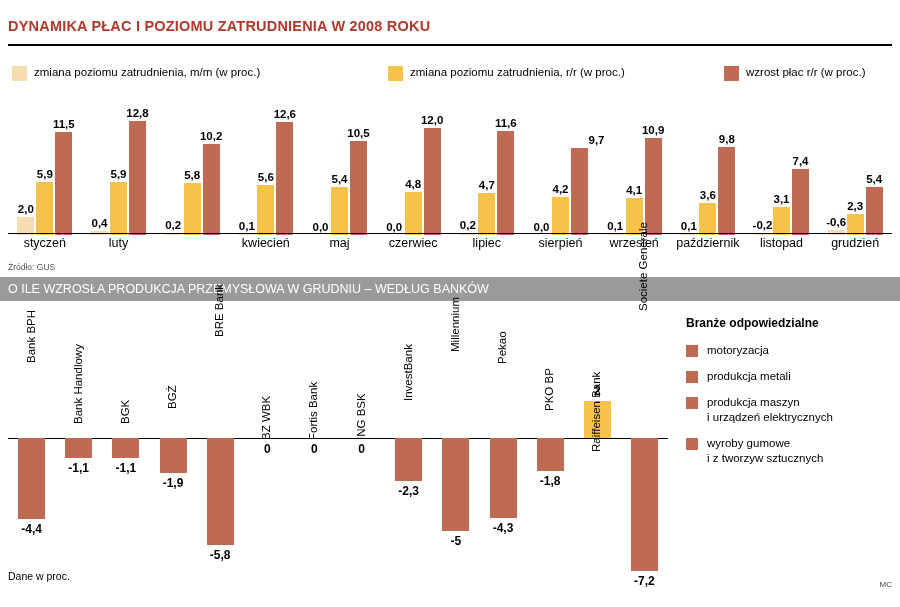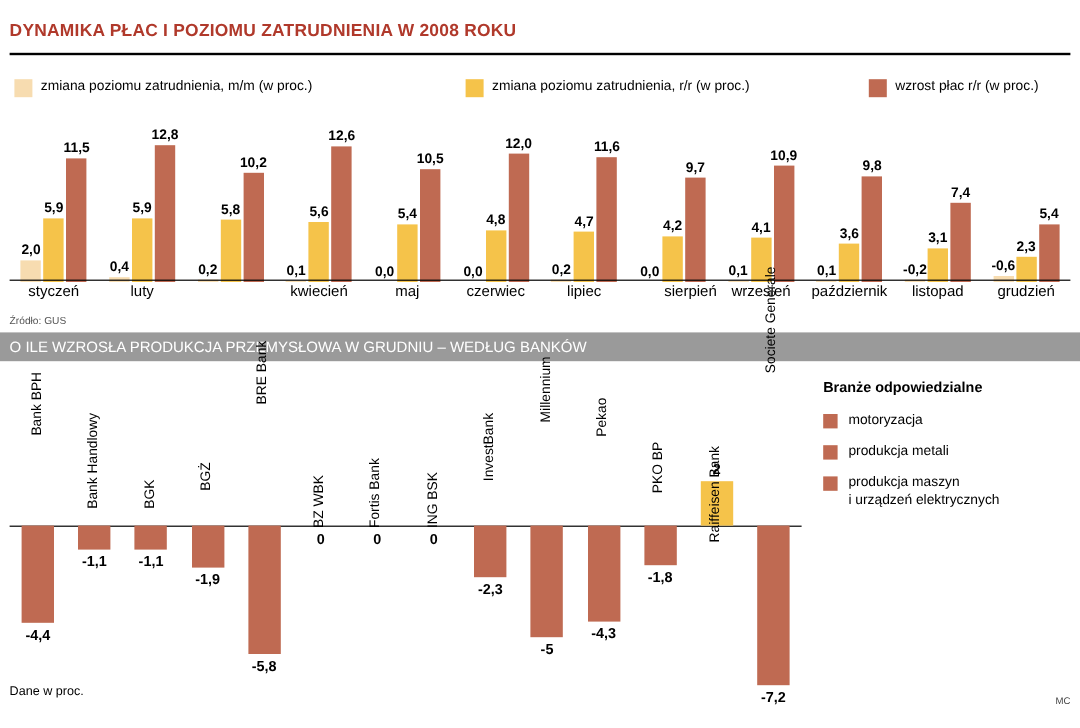--- a/index.html
+++ b/index.html
@@ -175,21 +175,21 @@
       <div class="bar-label" style="left: 12px; width: 31px; bottom: 44.0152px;">4,7</div>
       <div class="bar" style="left: 38px; width: 17px; height: 103.697px; background: rgb(191, 106, 82);"></div>
       <div class="bar-label" style="left: 31px; width: 31px; bottom: 105.697px;">11,6</div>
     </div>
     <div class="month-group" style="left: 525px; width: 55px;">
       <div class="bar" style="left: 0px; width: 17px; height: 0px; background: rgb(247, 220, 176);"></div>
       <div class="bar-label" style="left: -7px; width: 31px; bottom: 2px;">0,0</div>
       <div class="bar" style="left: 19px; width: 17px; height: 37.5455px; background: rgb(245, 195, 74);"></div>
       <div class="bar-label" style="left: 12px; width: 31px; bottom: 39.5455px;">4,2</div>
       <div class="bar" style="left: 38px; width: 17px; height: 86.7121px; background: rgb(191, 106, 82);"></div>
-      <div class="bar-label" style="left: 31px; width: 31px; bottom: 88.7121px;">9,7</div>
+      <div class="bar-label" style="left: 48px; width: 31px; bottom: 88.7121px;">9,7</div>
     </div>
     <div class="month-group" style="left: 598.667px; width: 55px;">
       <div class="bar" style="left: 0px; width: 17px; height: 1px; background: rgb(247, 220, 176);"></div>
       <div class="bar-label" style="left: -7px; width: 31px; bottom: 3px;">0,1</div>
       <div class="bar" style="left: 19px; width: 17px; height: 36.6515px; background: rgb(245, 195, 74);"></div>
       <div class="bar-label" style="left: 12px; width: 31px; bottom: 38.6515px;">4,1</div>
       <div class="bar" style="left: 38px; width: 17px; height: 97.4394px; background: rgb(191, 106, 82);"></div>
       <div class="bar-label" style="left: 31px; width: 31px; bottom: 99.4394px;">10,9</div>
     </div>
     <div class="month-group" style="left: 672.333px; width: 55px;">
@@ -219,21 +219,21 @@
   </div>
 <div id="axis-line"></div>
 <div id="month-labels">
     <div class="month-name" style="left: 0px; width: 73.6667px;">styczeń</div>
     <div class="month-name" style="left: 73.6667px; width: 73.6667px;">luty</div>
     <div class="month-name" style="left: 131px; width: 73.6667px; margin-top: 44px;">marzec</div>
     <div class="month-name" style="left: 221px; width: 73.6667px;">kwiecień</div>
     <div class="month-name" style="left: 294.667px; width: 73.6667px;">maj</div>
     <div class="month-name" style="left: 368.333px; width: 73.6667px;">czerwiec</div>
     <div class="month-name" style="left: 442px; width: 73.6667px;">lipiec</div>
-    <div class="month-name" style="left: 515.667px; width: 73.6667px; text-align: right;">sierpień</div>
+    <div class="month-name" style="left: 515.667px; width: 73.6667px;">sierpień</div>
     <div class="month-name" style="left: 589.333px; width: 73.6667px;">wrzesień</div>
     <div class="month-name" style="left: 663px; width: 73.6667px;">październik</div>
     <div class="month-name" style="left: 736.667px; width: 73.6667px;">listopad</div>
     <div class="month-name" style="left: 810.333px; width: 73.6667px;">grudzień</div>
   </div>
 <div id="source-top">Źródło: GUS</div>
 
 <div id="band"></div>
 <div id="band-title">O ILE WZROSŁA PRODUKCJA PRZEMYSŁOWA W GRUDNIU – WEDŁUG BANKÓW</div>
 
@@ -292,14 +292,18 @@
         <span>motoryzacja</span>
       </div>
       <div class="sl-item">
         <span class="sl-swatch" style="background: rgb(191, 106, 82);"></span>
         <span>produkcja metali</span>
       </div>
       <div class="sl-item">
         <span class="sl-swatch" style="background: rgb(191, 106, 82);"></span>
         <span>produkcja maszyn<br>i urządzeń elektrycznych</span>
       </div>
+      <div class="sl-item">
+        <span class="sl-swatch" style="background: rgb(191, 106, 82);"></span>
+        <span>wyroby gumowe<br>i z tworzyw sztucznych</span>
+      </div>
     </div>
 </div>
 
 </body></html>

